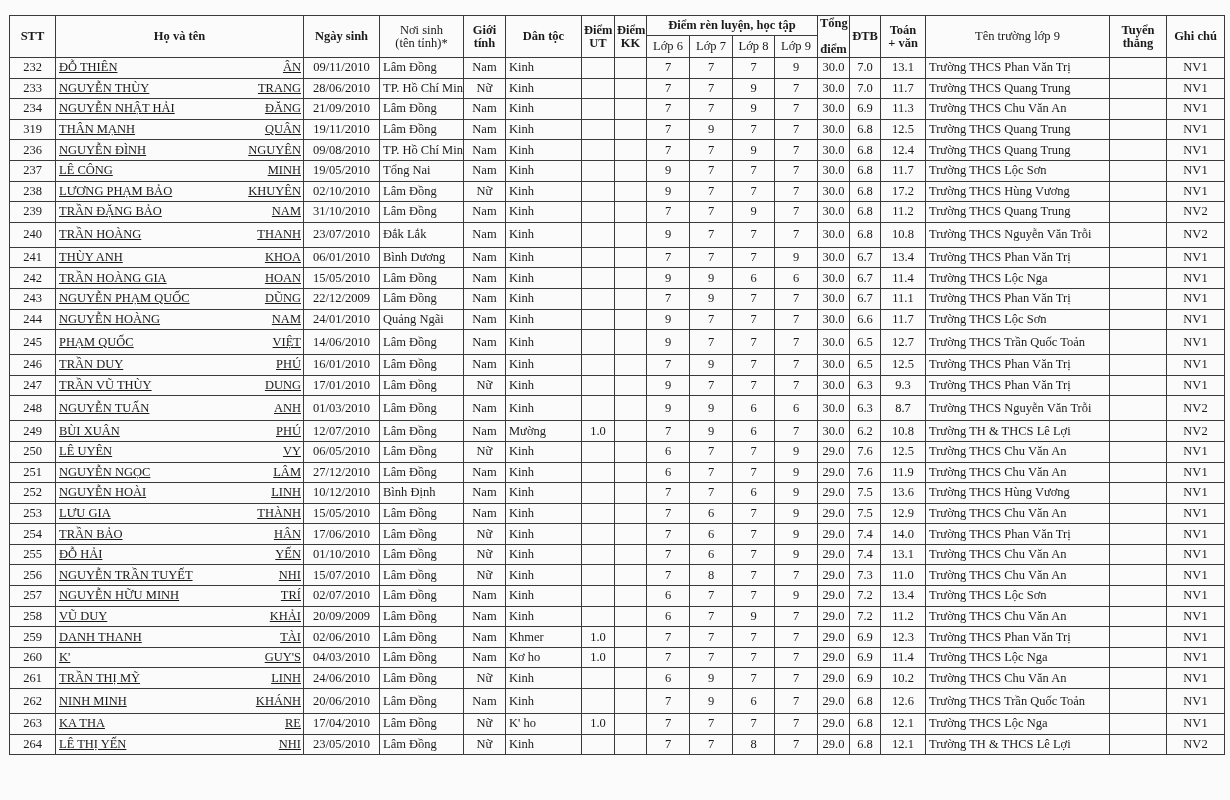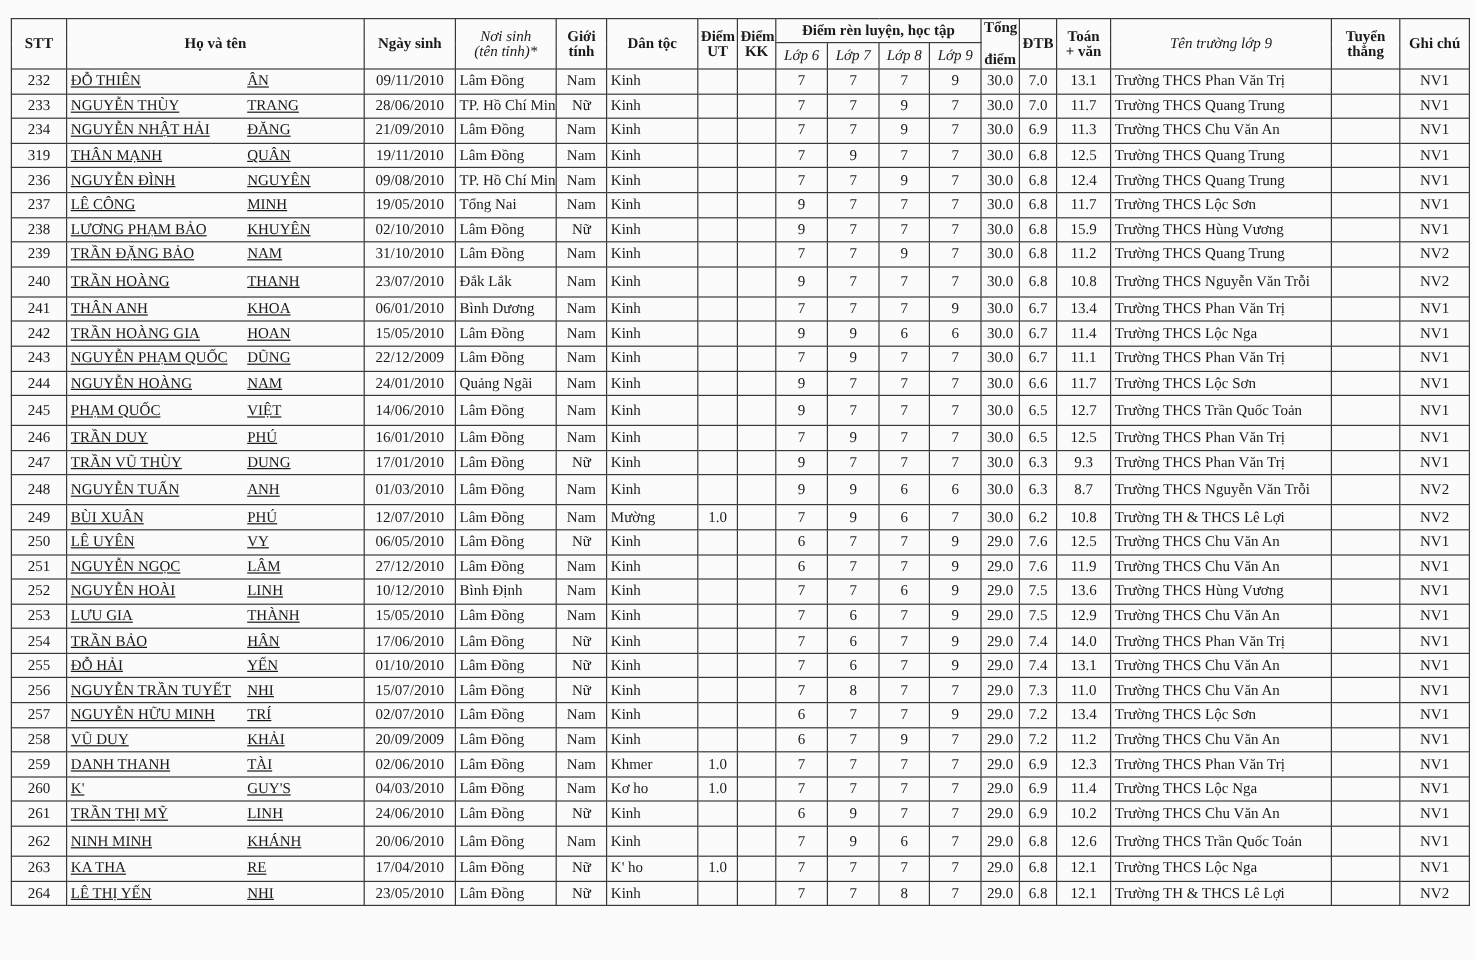--- a/index.html
+++ b/index.html
@@ -1,27 +1,27 @@
 <!DOCTYPE html>
 <html><head>
 <meta charset="utf-8">
 <style>
   html, body { margin:0; padding:0; background:#f3f3f3; }
   body { width:1230px; height:800px; overflow:hidden; position:relative; font-family:"Liberation Serif", serif; color:#1a1a1a; }
   .sheet { position:absolute; left:0; top:0; width:1230px; height:800px; background:#fbfbfb; }
   table { position:absolute; left:9px; top:15px; border-collapse:collapse; table-layout:fixed; width:1205px; }
   th, td { border:1.3px solid #3a3a3a; padding:0 2px; font-size:12.5px; line-height:13px; white-space:nowrap; overflow:hidden; }
   th { font-weight:bold; text-align:center; vertical-align:middle; font-size:12.5px; }
-  th.light { font-weight:normal;font-style:italic; }
+  th.light { font-weight:normal; }
   td { height:19.6px; vertical-align:middle; }
   td.c { text-align:center; }
   td.l { text-align:left; padding-left:3px; }
   tr.tall td { height:24px; }
   .name-wrap { display:flex; justify-content:space-between;text-decoration:underline; }
-  .name-last { width:95px; display:inline-block; text-align:left; }
+  .name-last { width:95px; display:inline-block; text-align:right; }
   .hdr-top { height:20px; }
   .hdr-bot { height:22px; }
 </style>
 </head>
 <body>
 
 <div class="sheet">
   <table>
     <colgroup>
       <col style="width:46px">
@@ -232,21 +232,21 @@
           <td class="c">Nữ</td>
           <td class="l">Kinh</td>
           <td class="c"></td>
           <td class="c"></td>
           <td class="c">9</td>
           <td class="c">7</td>
           <td class="c">7</td>
           <td class="c">7</td>
           <td class="c">30.0</td>
           <td class="c">6.8</td>
-          <td class="c">15.9</td>
+          <td class="c">17.2</td>
           <td class="l">Trường THCS Hùng Vương</td>
           <td class="c"></td>
           <td class="c">NV1</td>
         </tr>
         <tr>
           <td class="c">239</td>
           <td class="l">
             <div class="name-wrap">
               <span>TRẦN ĐẶNG BẢO</span>
               <span class="name-last">NAM</span>
@@ -291,21 +291,21 @@
           <td class="c">6.8</td>
           <td class="c">10.8</td>
           <td class="l">Trường THCS Nguyễn Văn Trỗi</td>
           <td class="c"></td>
           <td class="c">NV2</td>
         </tr>
         <tr>
           <td class="c">241</td>
           <td class="l">
             <div class="name-wrap">
-              <span>THÂN ANH</span>
+              <span>THÙY ANH</span>
               <span class="name-last">KHOA</span>
             </div>
           </td>
           <td class="c">06/01/2010</td>
           <td class="l">Bình Dương</td>
           <td class="c">Nam</td>
           <td class="l">Kinh</td>
           <td class="c"></td>
           <td class="c"></td>
           <td class="c">7</td>

